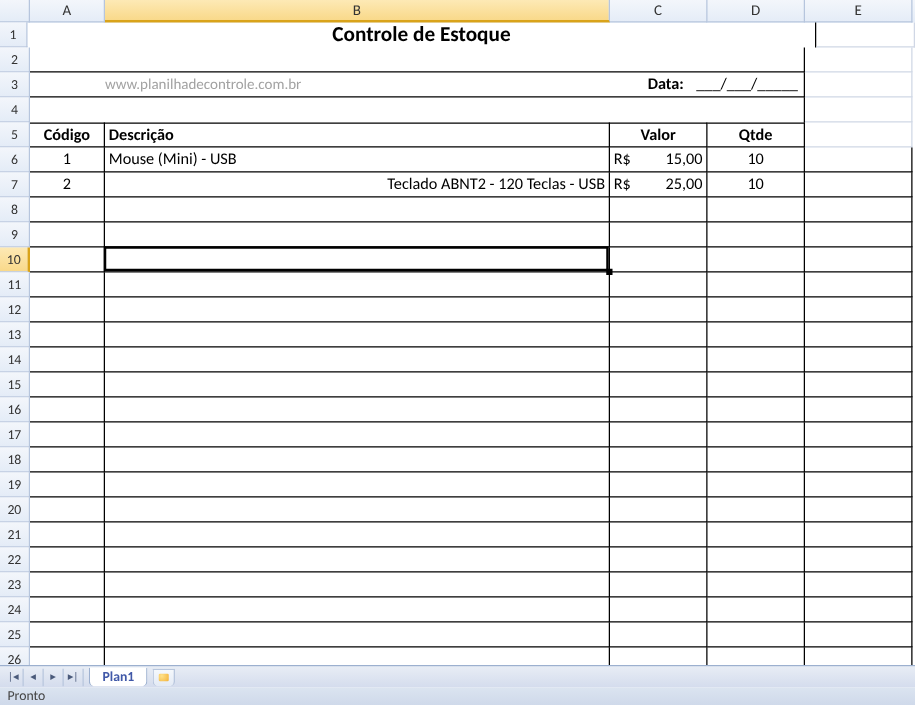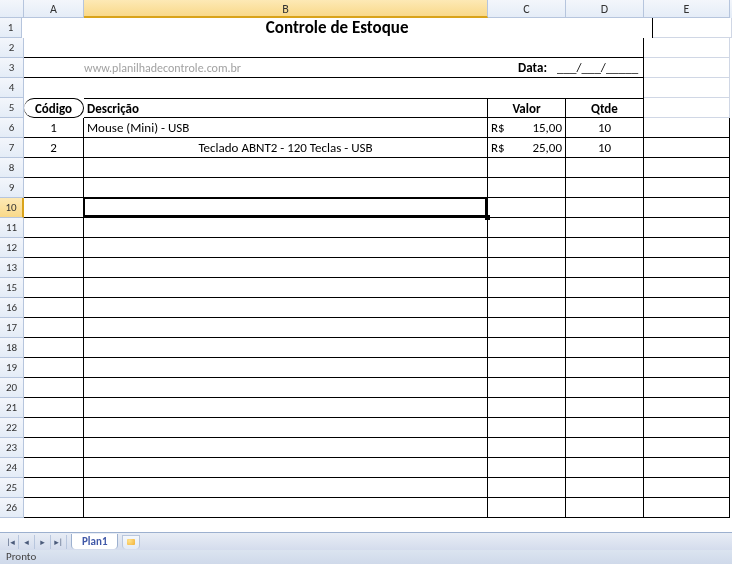--- a/index.html
+++ b/index.html
@@ -190,41 +190,41 @@
         <div class="c" style="width: 156px; border-bottom: 1px solid rgb(0, 0, 0); border-right: 1px solid rgb(0, 0, 0);"><span style="font-weight:bold;display:inline-block;width:56px;text-align:right">Data:</span><span style="padding-left:10px">___/___/_____</span></div>
         <div class="c wE"></div>
       </div>
       <div class="r">
         <div class="rh">4</div>
         <div class="c" style="width: 620px; border-right: 1px solid rgb(0, 0, 0); border-bottom: none;"></div>
         <div class="c wE"></div>
       </div>
       <div class="r">
         <div class="rh">5</div>
-        <div class="c wA hdr" style="border-top: 1px solid rgb(0, 0, 0); border-right: 1px solid rgb(0, 0, 0); border-bottom: 1px solid rgb(0, 0, 0); border-left: none; border-image: initial; border-radius: 10px;">Código</div>
+        <div class="c wA hdr" style="border-top: 1px solid rgb(0, 0, 0); border-right: 1px solid rgb(0, 0, 0); border-bottom: 1px solid rgb(0, 0, 0); border-left: none; border-image: initial;">Código</div>
         <div class="c wB hdr left" style="border-top: 1px solid rgb(0, 0, 0); border-right: 1px solid rgb(0, 0, 0); border-bottom: 1px solid rgb(0, 0, 0); border-left: none; border-image: initial; text-align: left;">Descrição</div>
         <div class="c wC hdr" style="border-top: 1px solid rgb(0, 0, 0); border-right: 1px solid rgb(0, 0, 0); border-bottom: 1px solid rgb(0, 0, 0); border-left: none; border-image: initial;">Valor</div>
         <div class="c wD hdr" style="border-top: 1px solid rgb(0, 0, 0); border-right: 1px solid rgb(0, 0, 0); border-bottom: 1px solid rgb(0, 0, 0); border-left: none; border-image: initial;">Qtde</div>
         <div class="c wE"></div>
       </div>
       <div class="r body-row">
         <div class="rh">6</div>
         <div class="c wA">1</div>
         <div class="c wB" style="text-align: left;">Mouse (Mini) - USB</div>
         <div class="c wC">
           <span class="currency">R$</span>
           <span class="amount">15,00</span>
         </div>
         <div class="c wD">10</div>
         <div class="c wE"></div>
       </div>
       <div class="r body-row">
         <div class="rh">7</div>
         <div class="c wA">2</div>
-        <div class="c wB" style="text-align: center;">Teclado ABNT2 - 120 Teclas - USB</div>
+        <div class="c wB" style="text-align: right;">Teclado ABNT2 - 120 Teclas - USB</div>
         <div class="c wC">
           <span class="currency">R$</span>
           <span class="amount">25,00</span>
         </div>
         <div class="c wD">10</div>
         <div class="c wE"></div>
       </div>
       <div class="r body-row">
         <div class="rh">8</div>
         <div class="c wA"></div>
@@ -260,20 +260,28 @@
       <div class="r body-row">
         <div class="rh">12</div>
         <div class="c wA"></div>
         <div class="c wB" style="text-align: left;"></div>
         <div class="c wC"></div>
         <div class="c wD"></div>
         <div class="c wE"></div>
       </div>
       <div class="r body-row">
         <div class="rh">13</div>
+        <div class="c wA"></div>
+        <div class="c wB" style="text-align: left;"></div>
+        <div class="c wC"></div>
+        <div class="c wD"></div>
+        <div class="c wE"></div>
+      </div>
+      <div class="r body-row">
+        <div class="rh">14</div>
         <div class="c wA"></div>
         <div class="c wB" style="text-align: left;"></div>
         <div class="c wC"></div>
         <div class="c wD"></div>
         <div class="c wE"></div>
       </div>
       <div class="r body-row">
         <div class="rh">15</div>
         <div class="c wA"></div>
         <div class="c wB" style="text-align: left;"></div>

